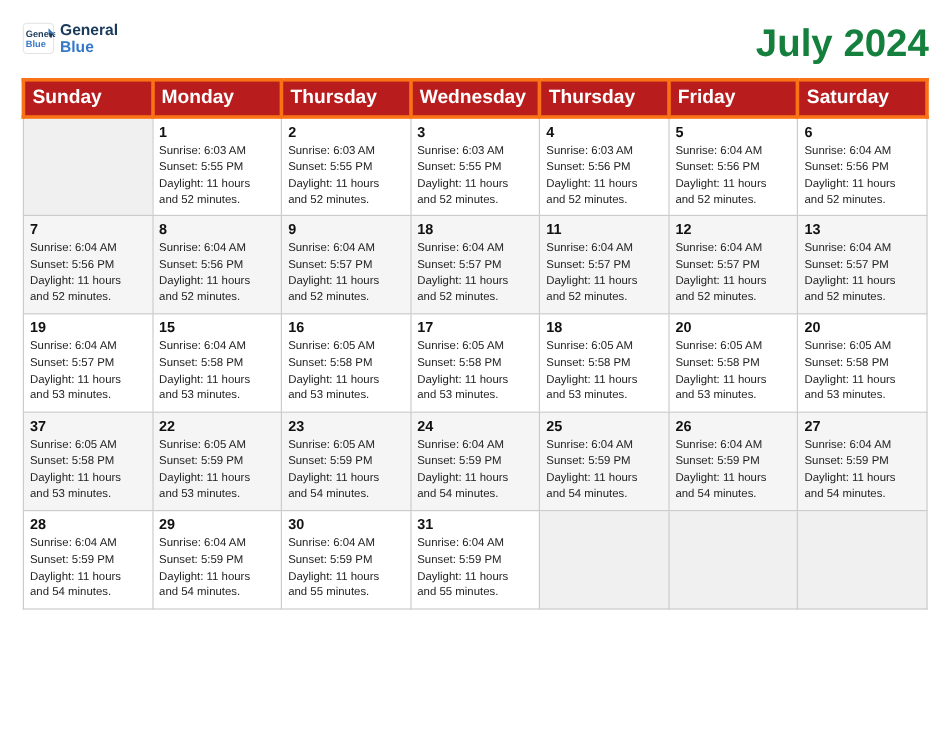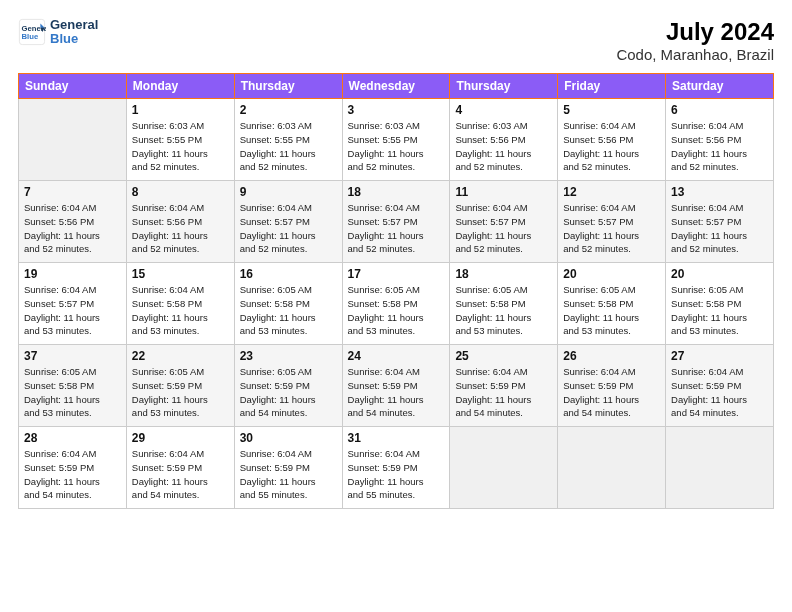--- a/index.html
+++ b/index.html
@@ -37,41 +37,41 @@
     .logo-text span:first-child { color: #1a3a5c; }
     .logo-icon {
       width: 28px;
       height: 28px;
       margin-right: 4px;
     }
     .title-area {
       text-align: right;
     }
     .month-year {
-      font-size: 24px;
+      font-size: 32px;
       font-weight: bold;
-      color: #000000;
+      color: #15803d;
     }
     .location {
       font-size: 15px;
       color: #333;
     }
     .calendar {
       width: 100%;
       border-collapse: collapse;
       font-size: 10px;
     }
     .calendar thead tr th {
-      background: #8b5cf6;
+      background: #b91c1c;
       color: #fff;
       padding: 5px 6px;
       text-align: left;
-      font-size: 12px;
+      font-size: 16px;
       font-weight: bold;
-      border: 1px solid #f97316;
+      border: 3px solid #f97316;
     }
     .calendar tbody tr td {
       border: 1px solid #ccc;
       vertical-align: top;
       padding: 4px 5px;
       width: calc(100% / 7);
       height: 82px;
     }
     .day-num {
       font-size: 12px;
@@ -104,21 +104,20 @@
         <polygon points="32,8 38,14 32,14" fill="#3478c8"></polygon>
         <polygon points="32,14 38,14 35,20" fill="#1a3a5c"></polygon>
       </svg>
       <div class="logo-text">
         <span>General</span>
         <span style="color:#3478c8;">Blue</span>
       </div>
     </div>
     <div class="title-area">
       <div class="month-year">July 2024</div>
-      <div class="location">Codo, Maranhao, Brazil</div>
     </div>
   </div>
 
   <table class="calendar">
     <thead>
       <tr id="header-row">
           <th>Sunday</th>
           <th>Monday</th>
           <th>Thursday</th>
           <th>Wednesday</th>

